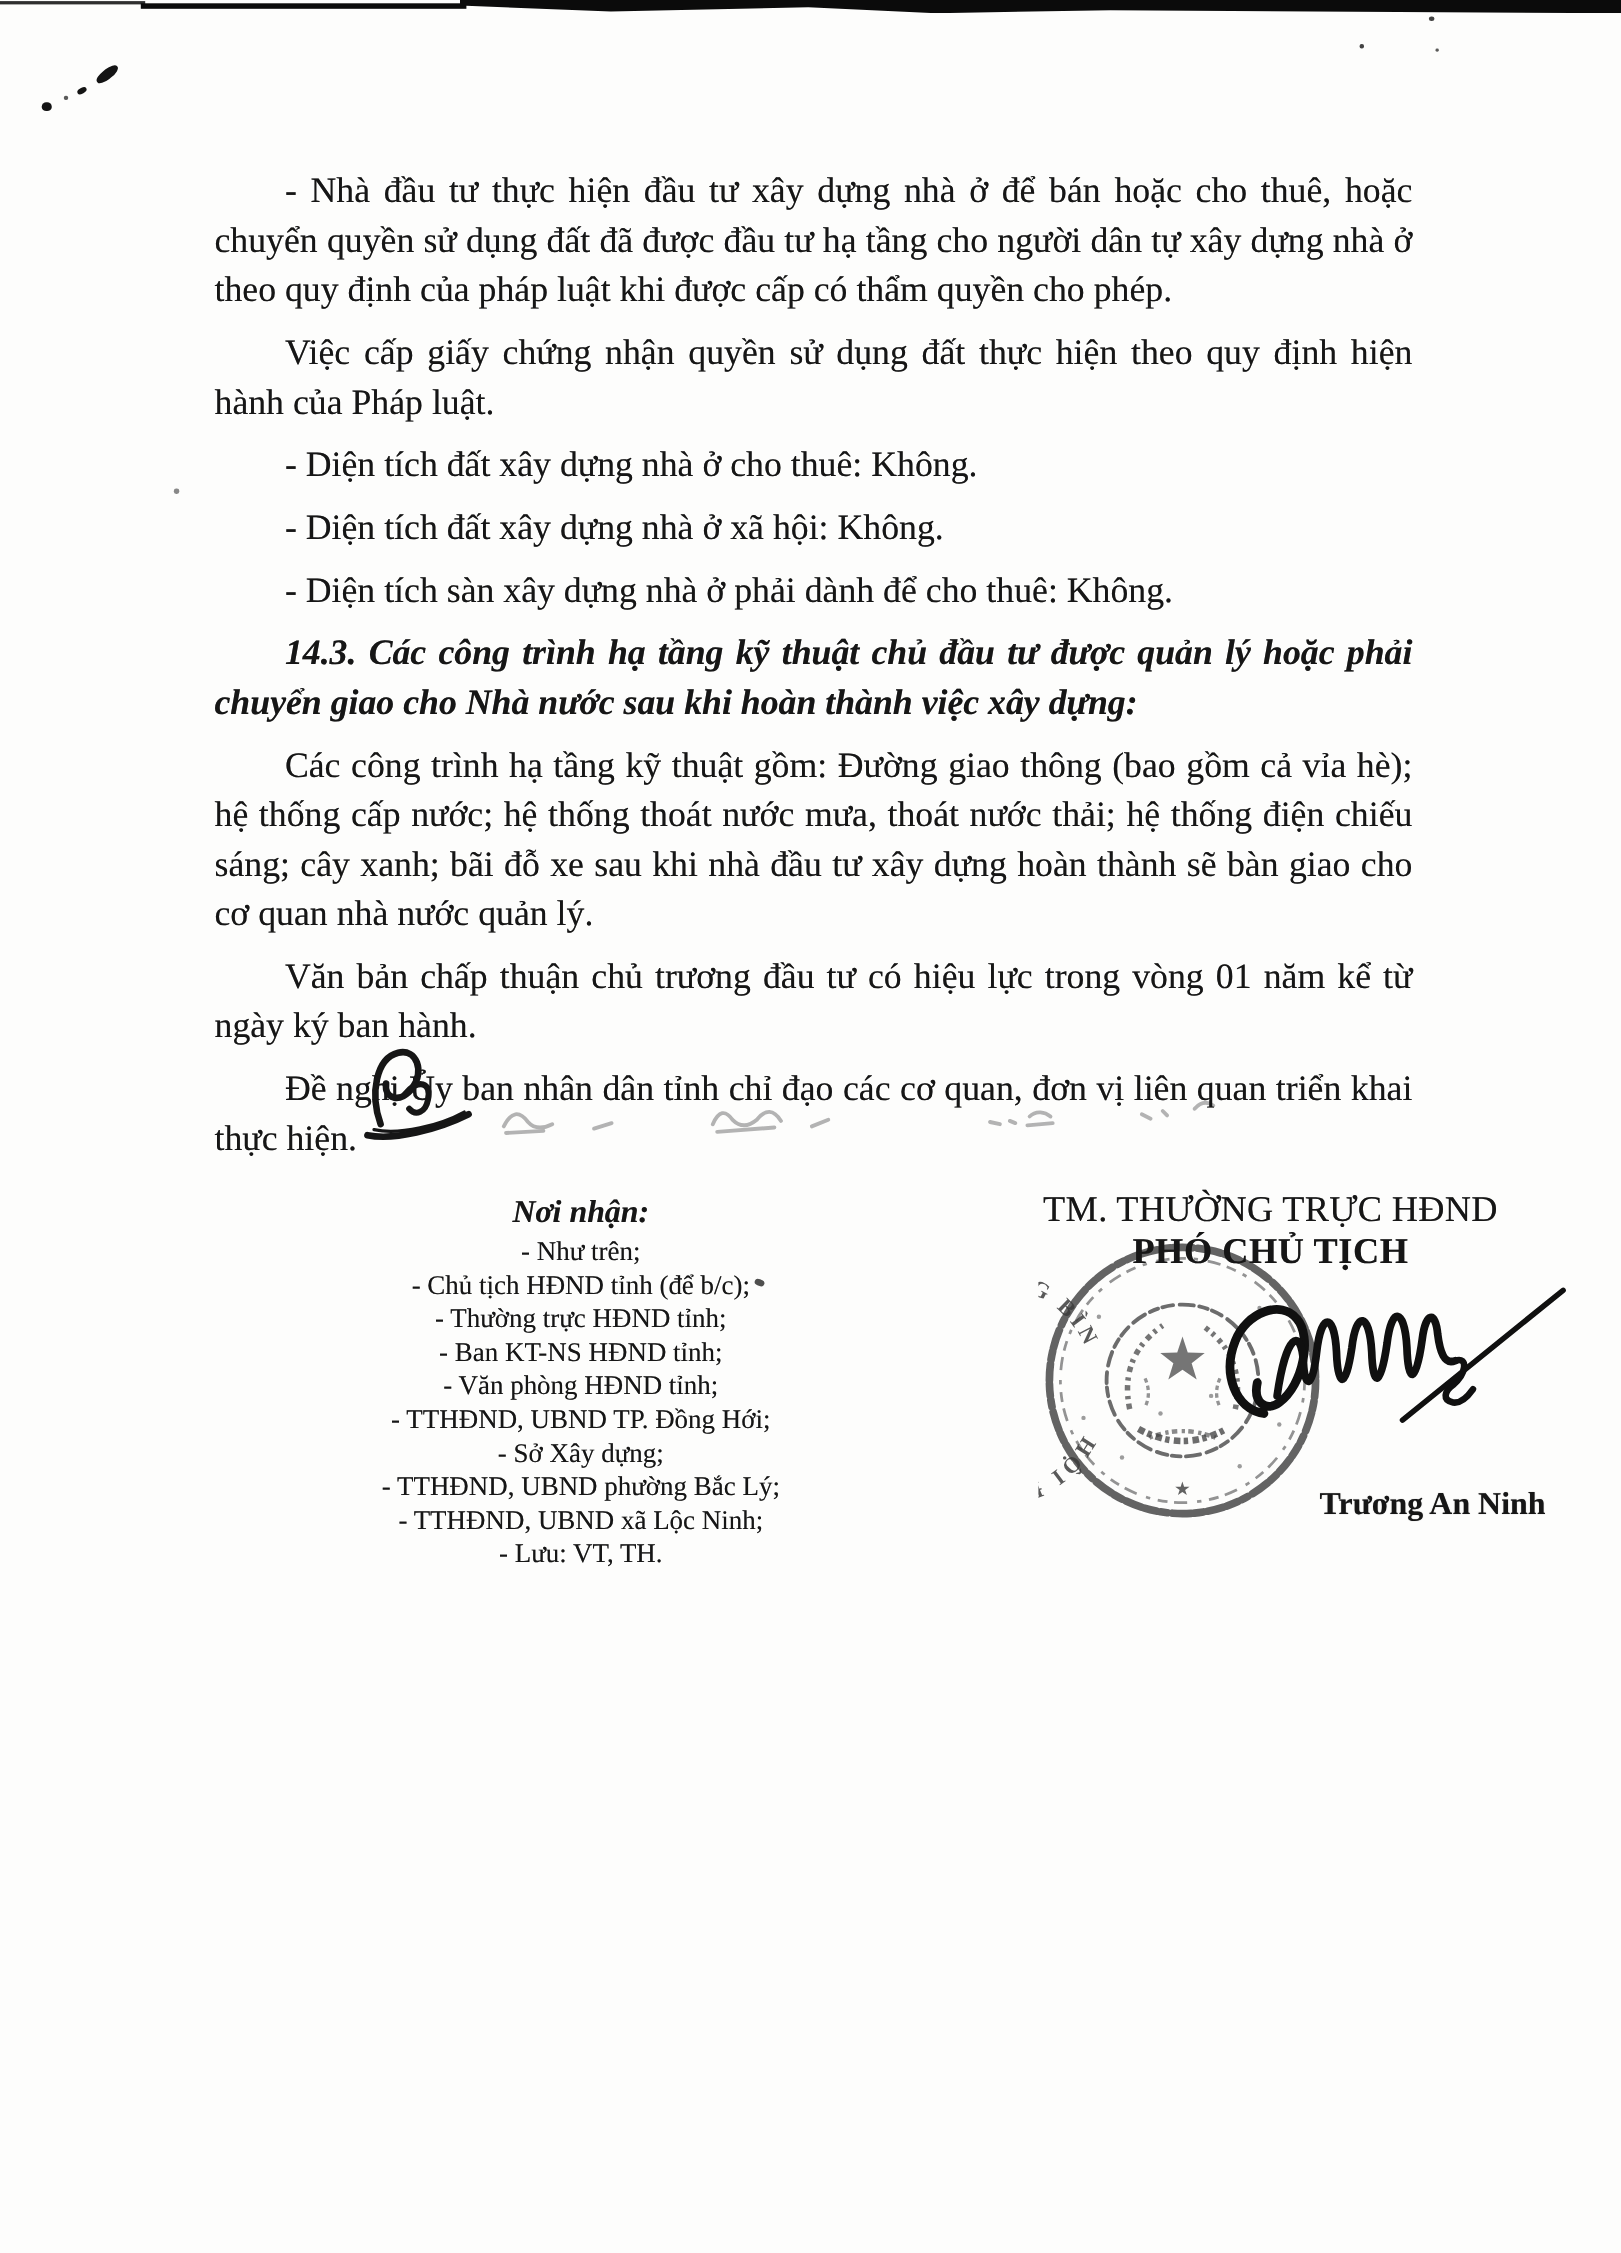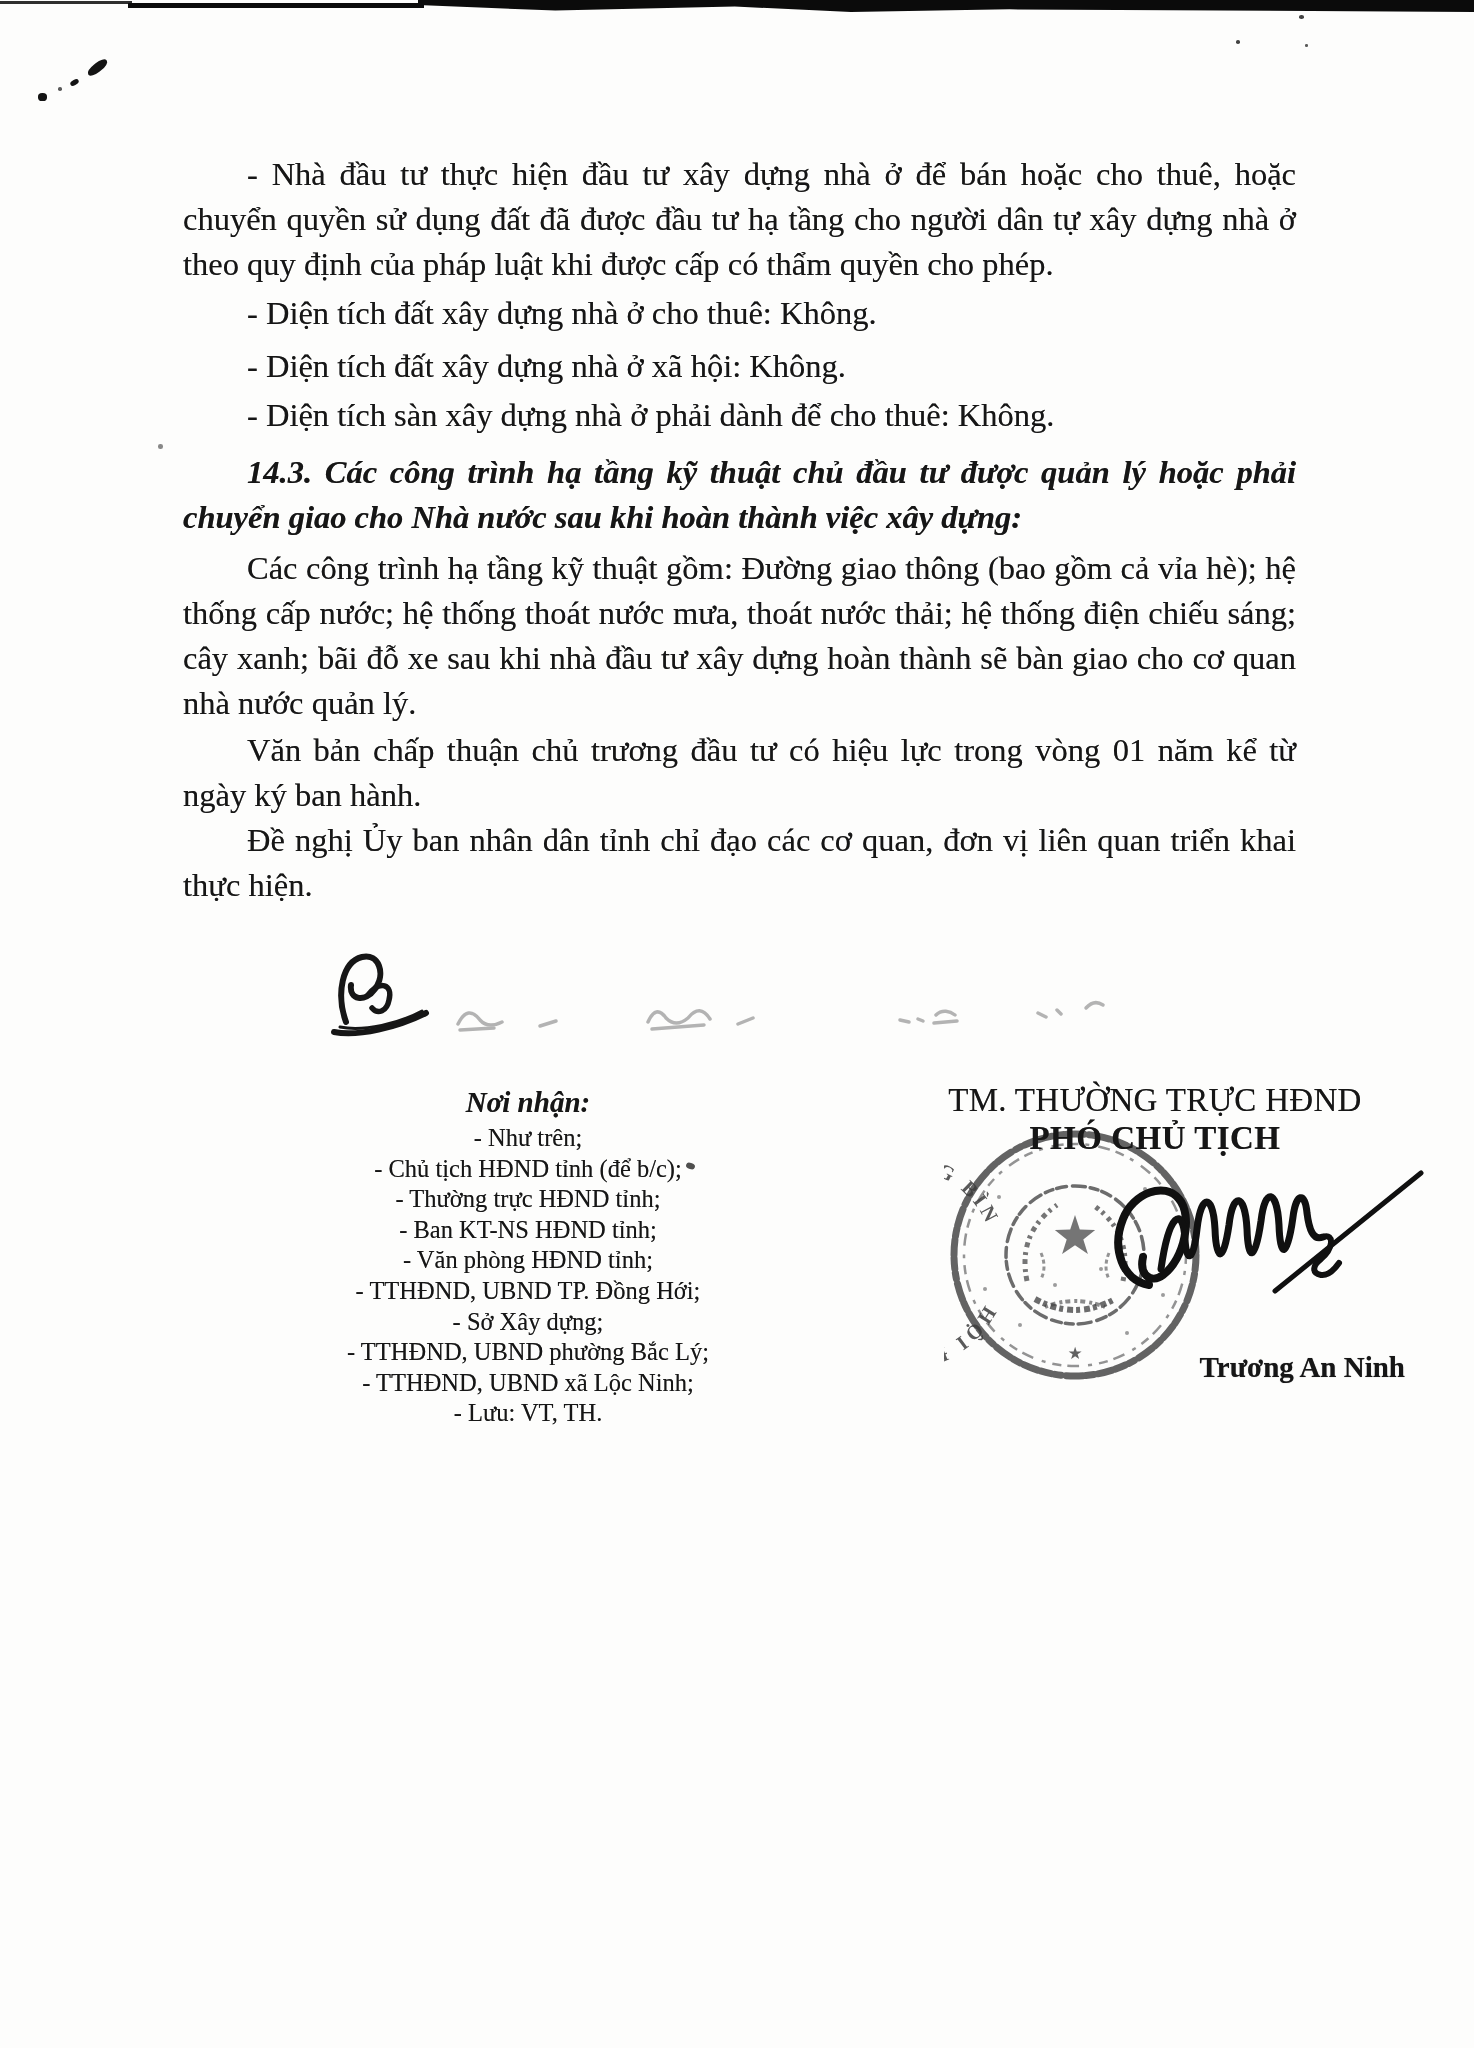--- a/index.html
+++ b/index.html
@@ -14,21 +14,21 @@
   
   .scan-bar{position:absolute;background:#0b0b0b;}
   .bar-0{left:0;top:1px;width:132px;height:3px;opacity:.85;}
   .bar-1{left:128px;top:3px;width:296px;height:5px;}
   .bar-2{left:418px;top:0;width:1056px;height:12px;
          clip-path:polygon(0 0,100% 0,100% 100%,56% 78%,41% 100%,30% 55%,13% 88%,0 42%);}
   .speck{position:absolute;background:#141414;border-radius:45%;}
   
   .content{position:absolute;left:183px;top:0;width:1113px;z-index:1;}
   .para{
-    margin:0;font-size:32.5px;line-height:45px;
+    margin:12px;font-size:32.5px;line-height:45px;
     text-align:justify;text-indent:64px;
     text-shadow:0 0 0.6px rgba(20,20,20,.55);
   }
   .h-bi{font-weight:bold;font-style:italic;}
   .h-b{font-weight:bold;}
   
   .recipients{position:absolute;left:248px;top:1086px;width:560px;z-index:1;text-align:center;}
   .recipients-title{font-size:29px;font-weight:bold;font-style:italic;margin:0 0 4px 0;
                     text-shadow:0 0 .6px rgba(20,20,20,.5);}
   .recipient-item{font-size:24.5px;line-height:30.6px;white-space:nowrap;
@@ -61,20 +61,21 @@
   <div class="speck" style="left:58px;top:87px;width:4px;height:4px;opacity:.7;"></div>
   <div class="speck" style="left:38px;top:93px;width:9px;height:8px;"></div>
   <div class="speck" style="left:1236px;top:40px;width:4px;height:4px;opacity:.8;"></div>
   <div class="speck" style="left:1299px;top:15px;width:5px;height:4px;opacity:.8;"></div>
   <div class="speck" style="left:1305px;top:44px;width:3px;height:3px;opacity:.7;"></div>
   <div class="speck" style="left:158px;top:444px;width:5px;height:5px;opacity:.5;"></div>
   <div class="speck" style="left:686px;top:1163px;width:9px;height:6px;transform:rotate(20deg);opacity:.75;"></div>
 
   <div class="content">
     <p class="para" style="margin-top:152px;">- Nhà đầu tư thực hiện đầu tư xây dựng nhà ở để bán hoặc cho thuê, hoặc chuyển quyền sử dụng đất đã được đầu tư hạ tầng cho người dân tự xây dựng nhà ở theo quy định của pháp luật khi được cấp có thẩm quyền cho phép.</p>
+    <p class="para" style="margin-top:6px;">Việc cấp giấy chứng nhận quyền sử dụng đất thực hiện theo quy định hiện hành của Pháp luật.</p>
     <p class="para" style="margin-top:4px;">- Diện tích đất xây dựng nhà ở cho thuê: Không.</p>
     <p class="para" style="margin-top:8px;">- Diện tích đất xây dựng nhà ở xã hội: Không.</p>
     <p class="para" style="margin-top:4px;">- Diện tích sàn xây dựng nhà ở phải dành để cho thuê: Không.</p>
     <p class="para h-bi" style="margin-top:12px;">14.3. Các công trình hạ tầng kỹ thuật chủ đầu tư được quản lý hoặc phải chuyển giao cho Nhà nước sau khi hoàn thành việc xây dựng:</p>
     <p class="para" style="margin-top:6px;">Các công trình hạ tầng kỹ thuật gồm: Đường giao thông (bao gồm cả vỉa hè); hệ thống cấp nước; hệ thống thoát nước mưa, thoát nước thải; hệ thống điện chiếu sáng; cây xanh; bãi đỗ xe sau khi nhà đầu tư xây dựng hoàn thành sẽ bàn giao cho cơ quan nhà nước quản lý.</p>
     <p class="para" style="margin-top:2px;">Văn bản chấp thuận chủ trương đầu tư có hiệu lực trong vòng 01 năm kể từ ngày ký ban hành.</p>
     <p class="para" style="margin-top:0;">Đề nghị Ủy ban nhân dân tỉnh chỉ đạo các cơ quan, đơn vị liên quan triển khai thực hiện.</p>
   </div>
 
   <svg class="paraph" viewBox="0 0 108 98">

